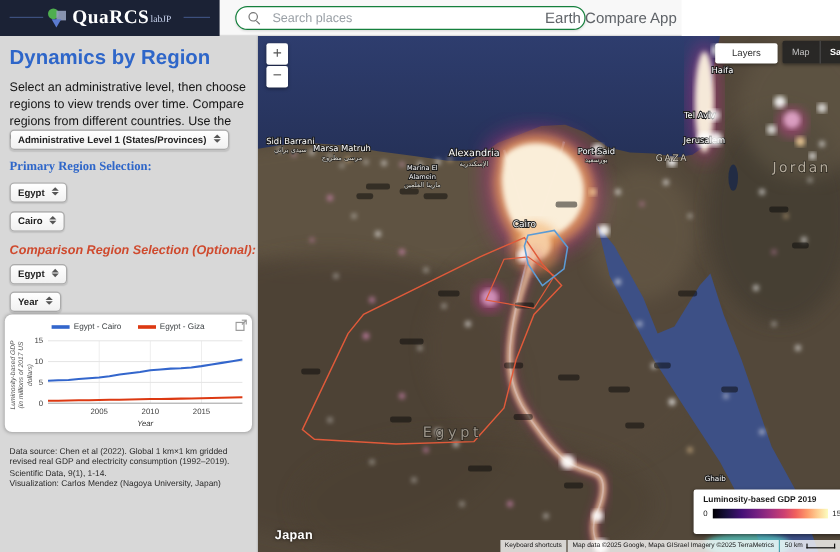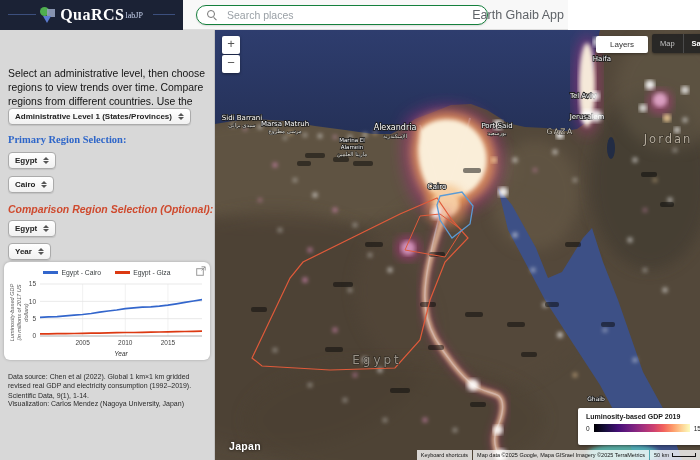--- a/index.html
+++ b/index.html
@@ -35,21 +35,21 @@
     background:#757575; transform:rotate(45deg); transform-origin:0 0; }
   .search-ph { color:#9aa0a6; font-size:10.5px; }
   .app-label { position:absolute; right:4px; top:8px; color:#5f6368; font-size:12.5px; white-space:nowrap; }
 
   
   .sidebar { position:absolute; left:0; top:30px; width:215px; height:430px;
     background:#d8d8d8; border-right:1px solid #c2c2c2; }
   .sb-title { position:absolute; left:8px; top:8px; font-size:17px; font-weight:bold; color:#2e66c9; }
   .sb-desc  { position:absolute; left:8px; top:37px; width:201px; font-size:10.4px;
     line-height:1.33; color:#141414; }
-  .select { position:absolute; display:inline-flex; align-items:center;
+  .select { position:absolute; display:inline-flex; align-items:flex-start;
     background:linear-gradient(#ffffff,#f1f1f1); border:1px solid #ababab;
     border-radius:4px; padding:3px 6px; font-size:8px; font-weight:bold; color:#222;
     box-shadow:0 1px 1px rgba(0,0,0,.1); white-space:nowrap; }
   .stepper { display:inline-flex; flex-direction:column; margin-left:6px; gap:1px; }
   .stepper i { width:0; height:0; border-left:3px solid transparent; border-right:3px solid transparent; }
   .stepper .up { border-bottom:3.5px solid #555; }
   .stepper .dn { border-top:3.5px solid #555; }
   .sb-label { position:absolute; left:8px; font-size:10.5px; font-weight:bold; }
   .blue { color:#2e66c9;font-family:Liberation Serif, serif; } .red { color:#cf4a2e; }
 
@@ -118,24 +118,25 @@
           <span class="lm-square"></span>
           <span class="lm-tri"></span>
       </span>
       <span class="logo-text">QuaRCS</span>
       <span class="logo-sub">labJP</span>
     </div>
     <div class="searchbar">
       <span class="mag"></span>
       <span class="search-ph">Search places</span>
     </div>
-    <div class="app-label">Earth Ghaib App</div>
+    <div class="app-label">Earth Compare App</div>
   </div>
 
   <div class="sidebar">
+    <div class="sb-title">Dynamics by Region</div>
     <div class="sb-desc">Select an administrative level, then choose regions to view trends over time. Compare regions from different countries. Use the chart's menu to download CSV.</div>
 
     <div class="select" style="left:8px; top:78px;">
       <span>Administrative Level 1 (States/Provinces)</span>
       <span class="stepper">
           <i class="up"></i>
           <i class="dn"></i>
         </span>
     </div>
 

